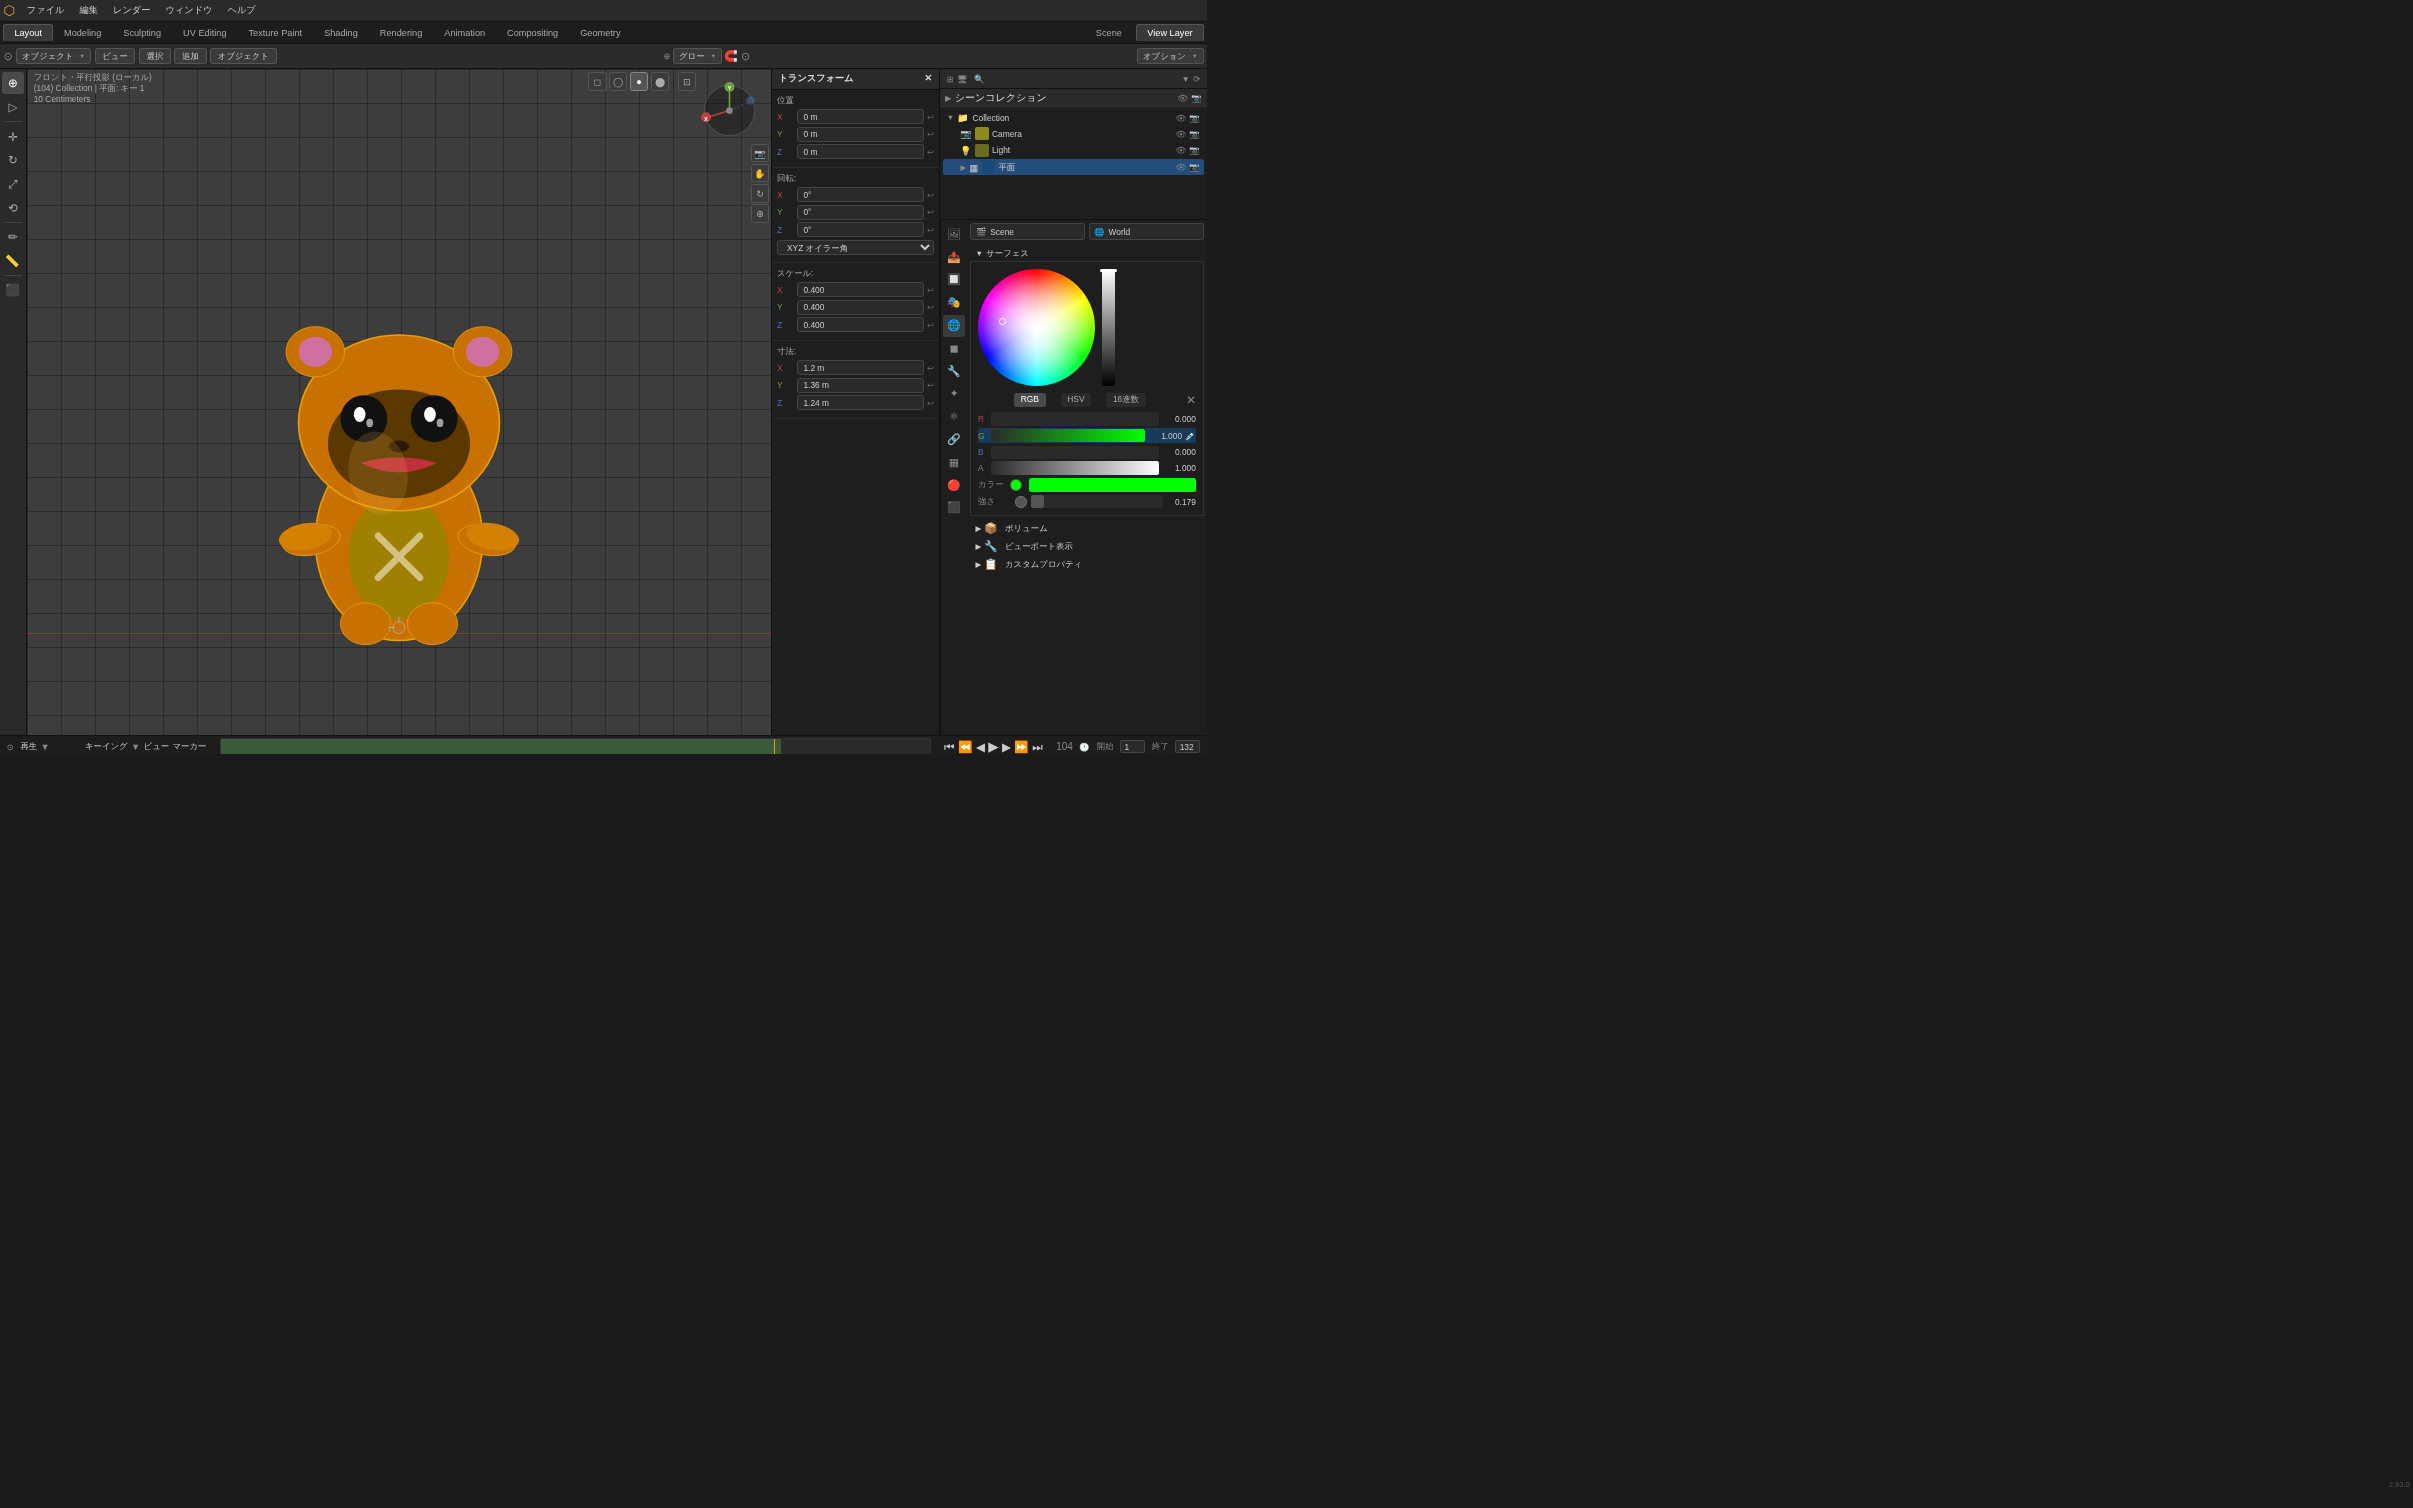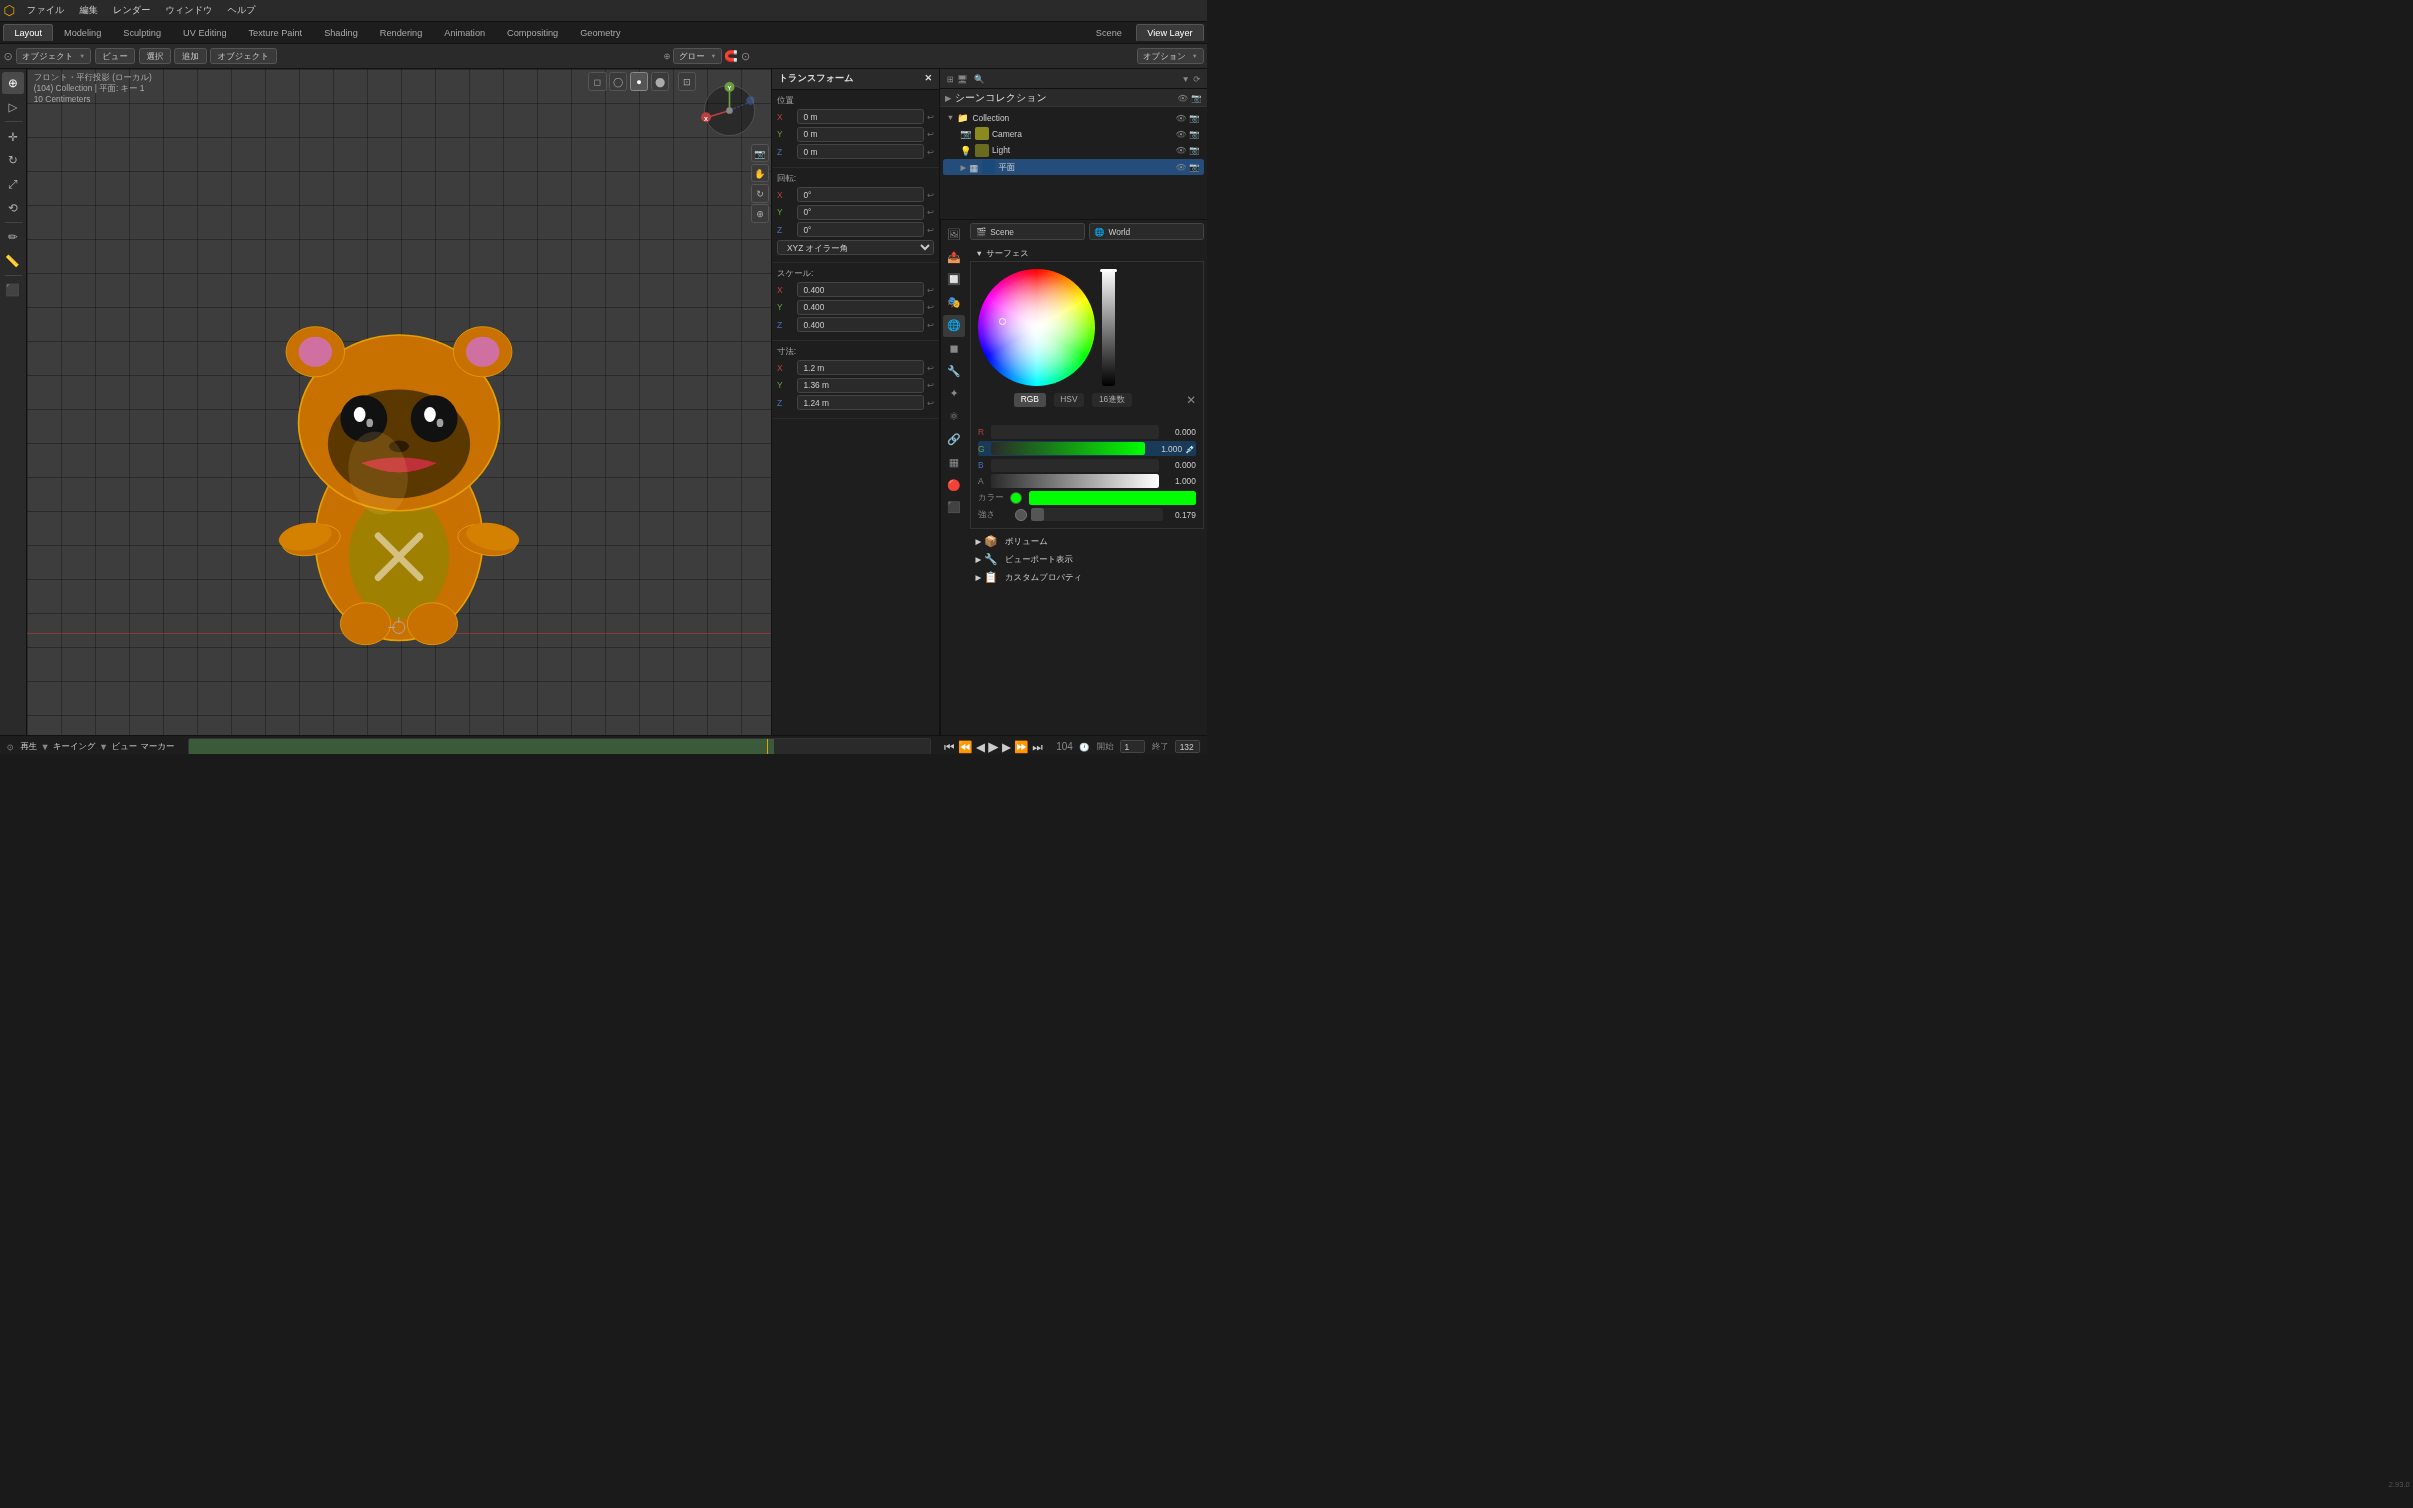--- a/index.html
+++ b/index.html
@@ -350,22 +350,22 @@
       position: absolute;
       top: 0;
       left: -1.7px;
       right: -1.7px;
       height: 2.5px;
       background: #fff;
       border-radius: 1.7px;
     }
     .color-tabs {
       display: flex;
-      gap: 8px;
-      margin-bottom: 18px;
+      gap: 15px;
+      margin-bottom: 5px;
       padding-left: 36px;
     }
     .color-tab {
       padding: 1.7px 6.7px;
       background: #2a2a2a;
       border-radius: 2.5px;
       font-size: 8.4px;
       cursor: pointer;
       color: #aaa;
     }
@@ -1024,21 +1024,21 @@
 </div>
 
 <div style="display:flex;flex-direction:column;">
 
   <div class="bottom-bar">
 
     <span style="font-size:8.4px;color:#888;cursor:pointer;">⊙</span>
     <div style="display:flex;align-items:center;gap:3.4px;">
       <span style="font-size:8.4px;color:#ccc;cursor:pointer;">再生</span>
       <span style="color:#888;">▼</span>
-      <span style="font-size:8.4px;color:#ccc;cursor:pointer;">キーイング</span>
+      <span style="font-size:8.4px;color:#ccc;cursor:pointer;margin-left:32px;">キーイング</span>
       <span style="color:#888;">▼</span>
       <span style="font-size:8.4px;color:#ccc;cursor:pointer;">ビュー</span>
       <span style="font-size:8.4px;color:#ccc;cursor:pointer;">マーカー</span>
     </div>
 
     <div style="flex:1;height:17px;background:#2a2a2a;border:0.8px solid #333;border-radius:1.7px;position:relative;overflow:hidden;margin:0 6.7px;">
       <div style="position:absolute;left:0;top:0;bottom:0;background:#3a5a3a;width:79%;"></div>
       <div style="position:absolute;left:78%;top:0;bottom:0;width:1.7px;background:#e8a000;"></div>
     </div>
 

